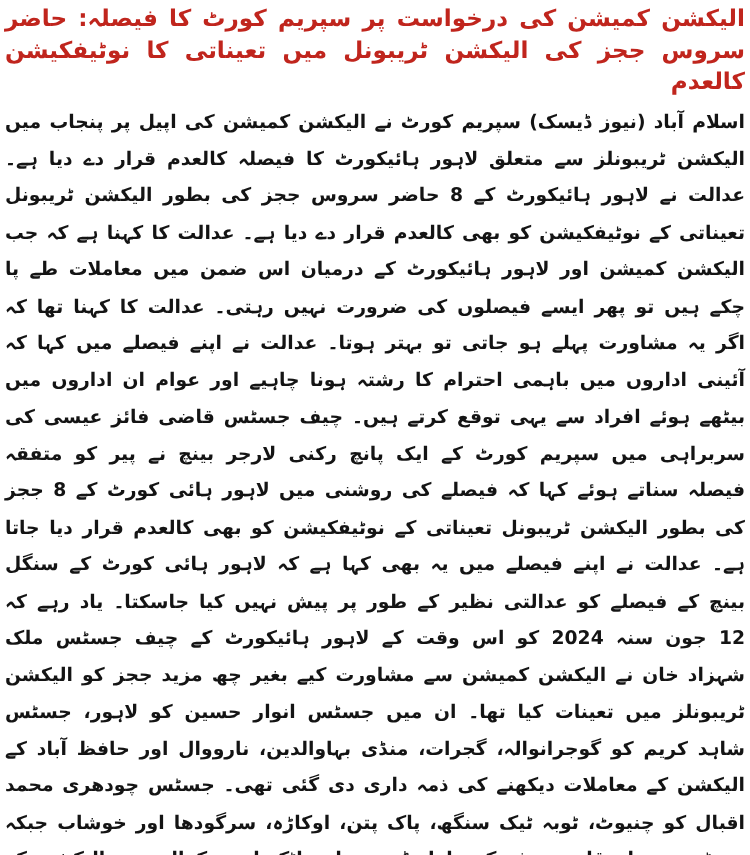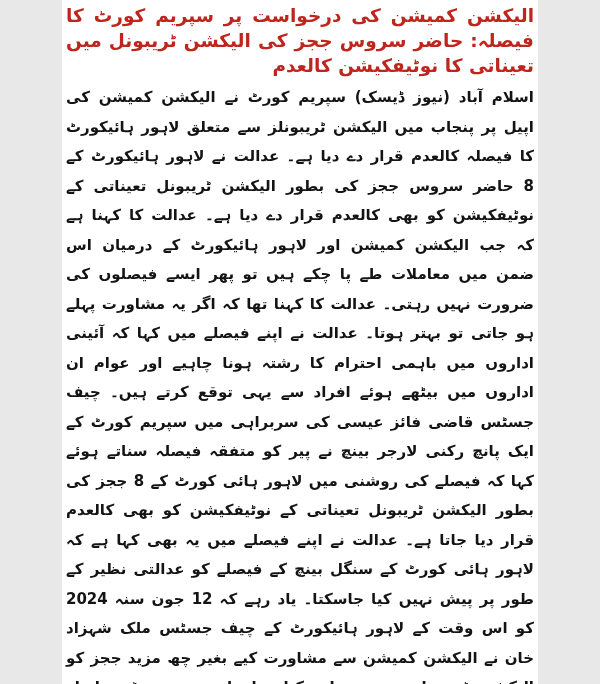--- a/index.html
+++ b/index.html
@@ -3,21 +3,21 @@
 <meta charset="utf-8">
 <style>
   :root{
     --c-headline:#c0251d;
     --c-body:#141414;
     --c-bg:#ffffff;
   }
   *{margin:0;padding:0;box-sizing:border-box;}
   html,body{background:#e8e8e8;}
   .page{
-    width:476px;
+    width:600px;
     height:684px;
     margin:0 auto;
     background:var(--c-bg);
     direction:rtl;
     overflow:hidden;
     font-family:"DejaVu Sans", sans-serif;
     padding:2px 3px;
   }
   .headline{
     color:var(--c-headline);

